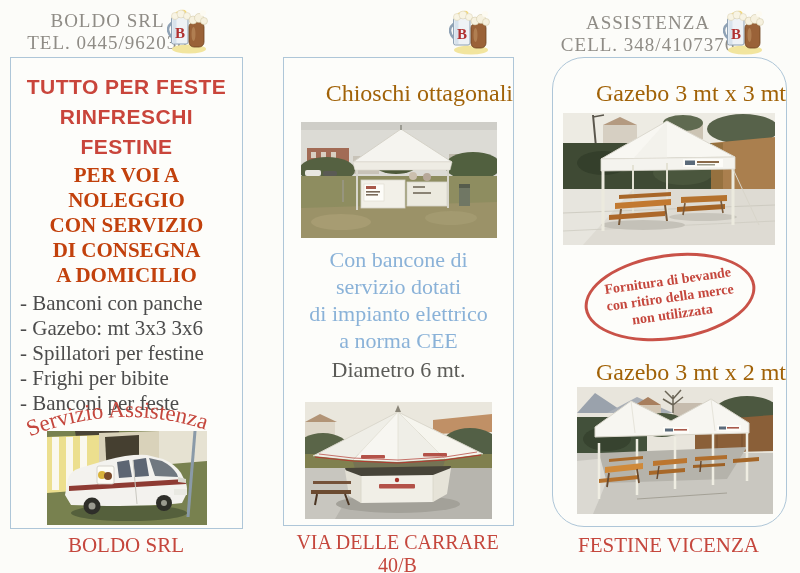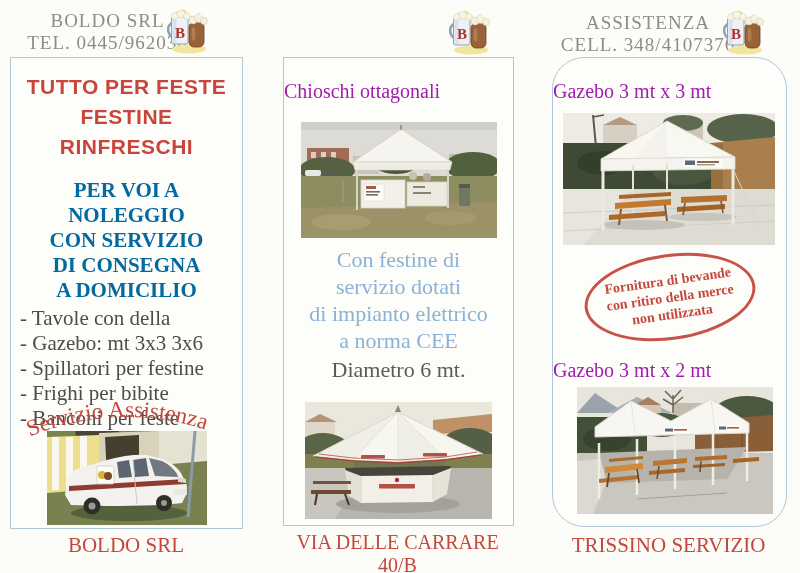--- a/index.html
+++ b/index.html
@@ -21,30 +21,30 @@
   #panel-mid   { left:283px; top:57px; width:229px; height:467px; }
   #panel-right { left:552px; top:57px; width:233px; height:468px;border-radius:32px; }
 
   .red-heading {
     font-family:"Liberation Sans","DejaVu Sans",sans-serif;
     font-weight:800; color:#c9453b; font-size:21px; line-height:30px;
     text-align:center; letter-spacing:0.5px;
   }
   #left-heading { margin-top:14px; }
   .blue-sub {
-    color:#0369a1; font-weight:bold; font-size:21px; line-height:25px;
-    text-align:center; margin-top:16px;
+    color:#c2410c; font-weight:bold; font-size:21px; line-height:25px;
+    text-align:center; margin-top:1px;
   }
   .item-list { list-style:none; margin:3px 0 0 0; padding:0 0 0 9px;
     color:#4c4c4c; font-size:21px; line-height:25px; }
   #arc-svg { position:absolute; left:2px; top:336px; }
   #van-photo { position:absolute; left:36px; top:373px; width:160px; height:94px; }
 
-  .panel-title { position:absolute; width:100%; text-align:left;
-    color:#a21caf; font-size:20px; }
+  .panel-title { position:absolute; width:100%; text-align:right;
+    color:#a16207; font-size:24px; }
   #mid-title { top:22px; }
   #mid-photo1 { position:absolute; left:17px; top:64px; width:196px; height:116px; }
   #mid-bluetext { position:absolute; top:188px; width:100%; text-align:center;
     color:#8ab2d8; font-size:22px; line-height:27px; }
   #mid-note { position:absolute; top:299px; width:100%; text-align:center;
     color:#5b5b57; font-size:22px; }
   #mid-photo2 { position:absolute; left:21px; top:344px; width:187px; height:117px; }
 
   #right-title-top { top:22px; }
   #right-photo1 { position:absolute; left:10px; top:55px; width:212px; height:132px; }
@@ -127,32 +127,32 @@
     <circle cx="26" cy="14" r="4" fill="#f6f1df" stroke="#cfc5a0" stroke-width="0.5"></circle>
     <circle cx="32" cy="12" r="4.5" fill="#f6f1df" stroke="#cfc5a0" stroke-width="0.5"></circle>
     <circle cx="37" cy="15" r="3.5" fill="#f6f1df" stroke="#cfc5a0" stroke-width="0.5"></circle>
     <circle cx="36" cy="7" r="3" fill="#fdfbf2"></circle>
     <text x="13" y="32" text-anchor="middle" font-size="15" font-weight="bold" fill="#b03030">B</text>
   </svg>
 
   <div id="panel-left" class="panel">
     <div id="left-heading">
       <div class="red-heading">TUTTO PER FESTE</div>
+      <div class="red-heading">RINFRESCHI</div>
       <div class="red-heading">FESTINE</div>
-      <div class="red-heading">RINFRESCHI</div>
     </div>
     <div class="blue-sub">
       <div>PER VOI A</div>
       <div>NOLEGGIO</div>
       <div>CON SERVIZIO</div>
       <div>DI CONSEGNA</div>
       <div>A DOMICILIO</div>
     </div>
     <ul class="item-list">
-      <li>- Tavole con della</li>
+      <li>- Banconi con panche</li>
       <li>- Gazebo: mt 3x3 3x6</li>
       <li>- Spillatori per festine</li>
       <li>- Frighi per bibite</li>
       <li>- Banconi per feste</li>
     </ul>
     <svg id="arc-svg" width="227" height="50" viewBox="0 0 227 50">
       <path id="arcPath" d="M 13 44 Q 114 2 215 44" fill="none"></path>
       <text font-size="23" fill="#c5473d" font-family="Liberation Serif, DejaVu Serif, serif">
         <textPath href="#arcPath" startOffset="4">Servizio Assistenza</textPath>
       </text>
@@ -223,21 +223,21 @@
       <rect x="65" y="64" width="10" height="3" fill="#a8584a"></rect>
       <rect x="65" y="69" width="14" height="1.6" fill="#7a6a5a"></rect>
       <rect x="65" y="72" width="12" height="1.6" fill="#7a6a5a"></rect>
       <rect x="106" y="60" width="40" height="24" fill="#eceadf" stroke="#d8d5ca" stroke-width="0.8"></rect>
       <rect x="112" y="64" width="12" height="2" fill="#8a8374"></rect>
       <rect x="112" y="70" width="18" height="2" fill="#8a8374"></rect>
       <rect x="158" y="62" width="11" height="22" fill="#707764"></rect>
       <rect x="158" y="62" width="11" height="4" fill="#565c4c"></rect>
     </svg>
     <div id="mid-bluetext">
-      <div>Con festine di</div>
+      <div>Con bancone di</div>
       <div>servizio dotati</div>
       <div>di impianto elettrico</div>
       <div>a norma CEE</div>
     </div>
     <div id="mid-note">Diametro 6 mt.</div>
     <svg id="mid-photo2" viewBox="0 0 187 117" preserveAspectRatio="none">
       <rect width="187" height="117" fill="#eae7dd"></rect>
       <rect x="0" y="20" width="30" height="24" fill="#ded7c9"></rect>
       <polygon points="0,20 15,12 32,20" fill="#b29476"></polygon>
       <polygon points="128,18 187,12 187,30 128,32" fill="#c09066"></polygon>
@@ -367,15 +367,15 @@
       <polygon points="116,78 148,76 148,79 116,81" fill="#9e6226"></polygon>
       <polygon points="156,72 182,70 182,74 156,76" fill="#a46628"></polygon>
       <line x1="82" y1="79" x2="80" y2="92" stroke="#6a4a2e" stroke-width="1.5"></line>
       <line x1="124" y1="74" x2="123" y2="85" stroke="#6a4a2e" stroke-width="1.5"></line>
       <line x1="60" y1="112" x2="150" y2="106" stroke="#9a978c" stroke-width="0.8"></line>
     </svg>
   </div>
 
   <div id="footer-left" class="footer">BOLDO SRL</div>
   <div id="footer-mid" class="footer">VIA DELLE CARRARE 40/B</div>
-  <div id="footer-right" class="footer">TRISSINO SERVIZIO</div>
+  <div id="footer-right" class="footer">FESTINE VICENZA</div>
 
 </div>
 
 </body></html>

